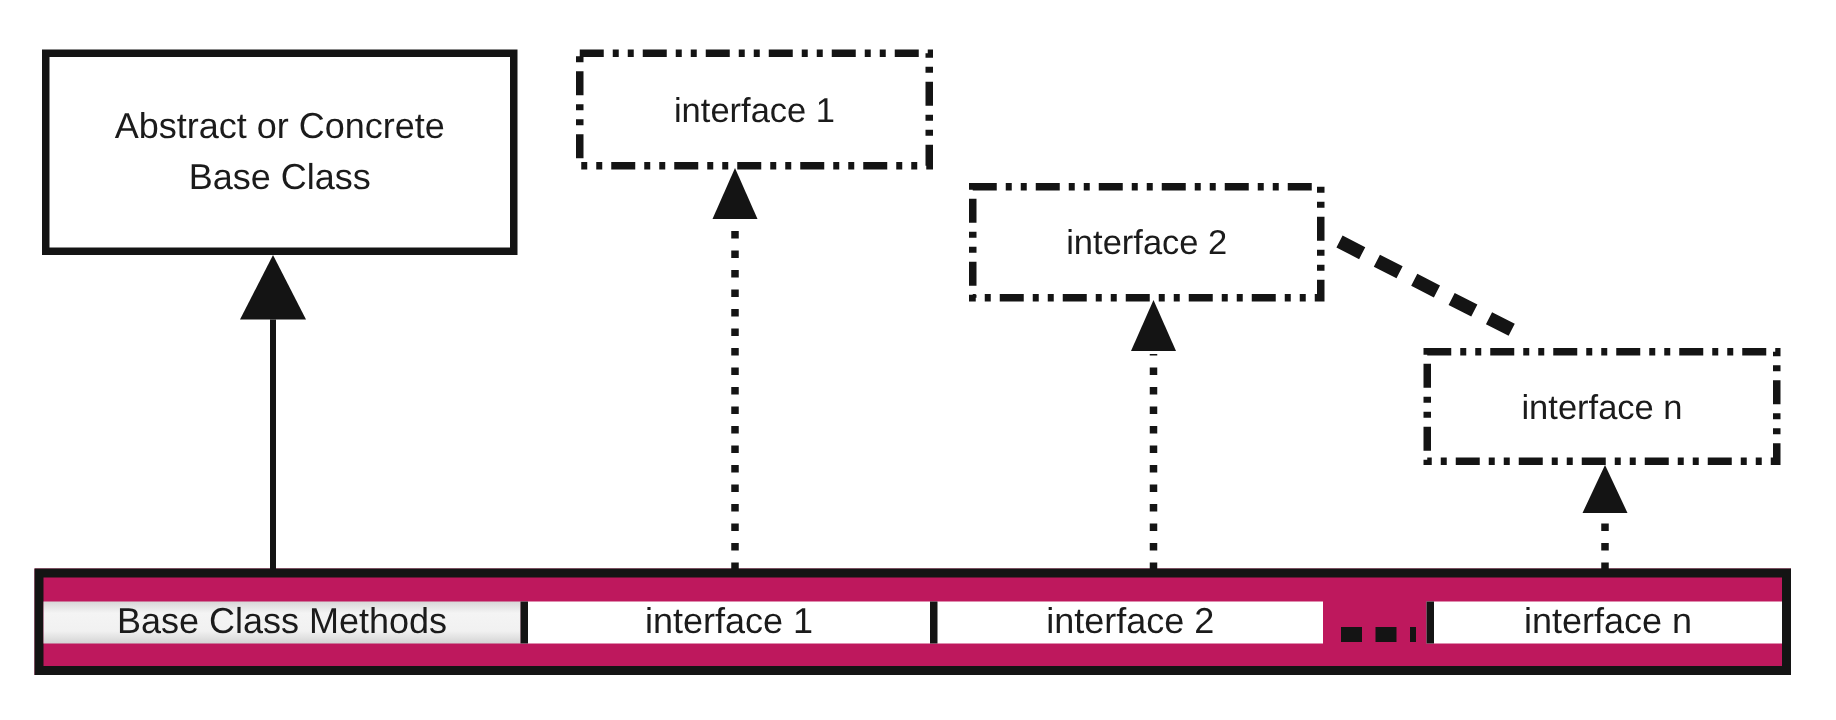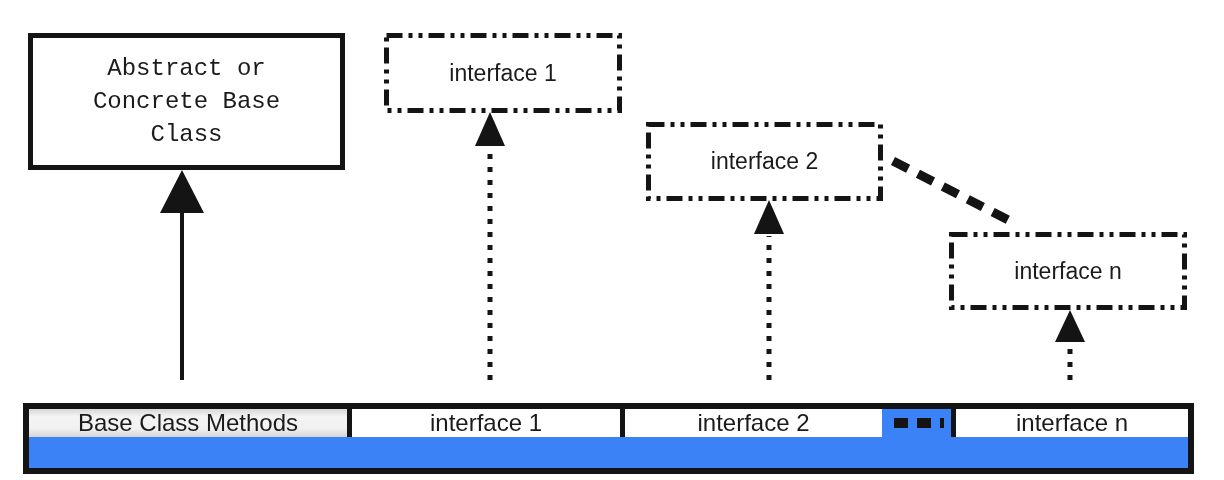--- a/index.html
+++ b/index.html
@@ -25,44 +25,42 @@
     border: 5px solid #141414;
     background: #ffffff;
     display: flex; align-items: center; justify-content: center;
   }
   .base-box .lbl {
     width: 262px;
     text-align: center;
     font-size: 24px;
     line-height: 1.38;
     color: #1b1b1b;
-    font-family: Liberation Mono, monospace;
   }
 
   
   .iface-lbl {
     display: flex; align-items: center; justify-content: center;
     text-align: center;
     font-size: 23px;
     color: #1b1b1b;
     background: transparent;
   }
   .iface-lbl.if1 { left: 391px; top: 40px;  width: 224px; height: 66px; }
   .iface-lbl.if2 { left: 653px; top: 129px; width: 223px; height: 65px; }
   .iface-lbl.ifn { left: 956px; top: 239px; width: 224px; height: 64px; }
 
   
   .bottom-bar {
     left: 23px; top: 379px;
     width: 1171px; height: 71px;
     border: 6px solid #141414;
-    background: #3b82f6;
+    background: #be185d;
     display: flex;
-    align-items: flex-start;
-    margin-top: 24px;
+    align-items: center;
   }
   .bar-cell {
     display: flex; align-items: center; justify-content: center;
     font-size: 24px;
     color: #1b1b1b;
     background: #ffffff;
     box-sizing: border-box;
     white-space: nowrap;
   }
   .bar-cell.sep { border-left: 5px solid #141414; }

